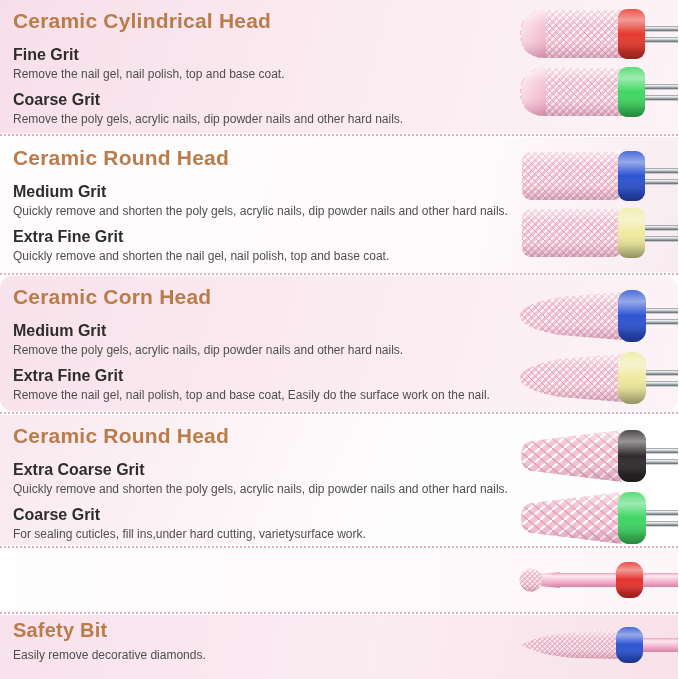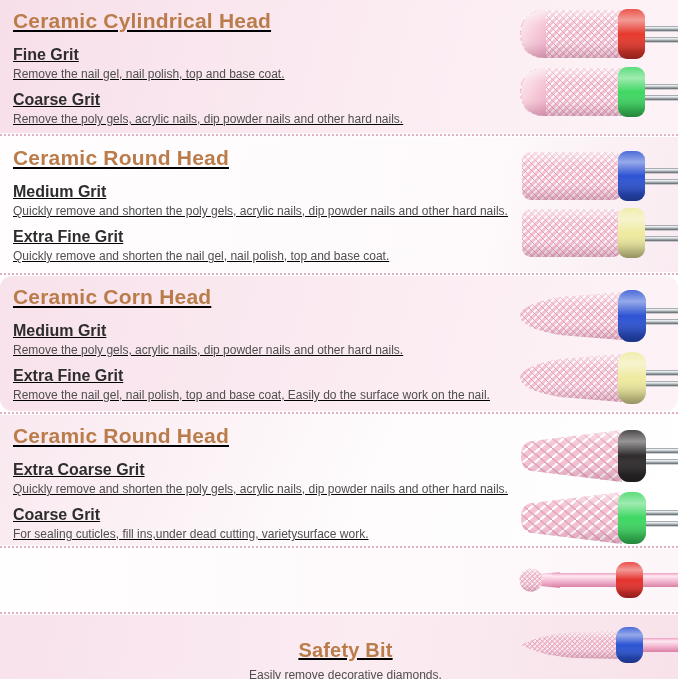--- a/index.html
+++ b/index.html
@@ -1,25 +1,25 @@
 <!DOCTYPE html>
 <html style="--heading: #b97c4a; --label: #2d2d2d; --body: #4f4f4f;"><head>
 <meta charset="utf-8">
 <style>
   html,body{margin:0;padding:0;}
   body{font-family:"Liberation Sans", sans-serif; background:#ffffff;}
-  .page{position:relative;width:678px;height:679px;overflow:hidden;background:#fff;text-decoration:underline;}
+  .page{position:relative;width:678px;height:679px;overflow:hidden;background:#fff;}
 
   .band{position:relative;width:100%;box-sizing:border-box;padding:9px 0 0 13px;}
   .band-s1{height:133px;background:linear-gradient(105deg,#f7dfe9 0%,#fbecf2 55%,#fdf3f7 100%);}
   .band-s2{height:135px;background:linear-gradient(100deg,#fffdfe 0%,#fefafb 70%,#f9ebf1 100%);}
   .band-s3{height:135px;background:linear-gradient(105deg,#f8e2eb 0%,#fbecf2 55%,#fdf3f7 100%);border-radius:12px;}
   .band-s4{height:130px;background:linear-gradient(115deg,#f9e8ef 0%,#fefcfd 55%,#ffffff 100%);}
   .band-s5{height:62px;background:linear-gradient(90deg,#fffefe 0%,#fdf6f9 100%);padding-top:8px;}
-  .band-s6{height:64px;background:linear-gradient(100deg,#f8e2ec 0%,#fbecf2 55%,#f8e2ea 100%);padding-top:24px;text-align:center;}
+  .band-s6{height:64px;background:linear-gradient(100deg,#f8e2ec 0%,#fbecf2 55%,#f8e2ea 100%);padding-top:4px;}
 
   .divider{height:4px;background:#fffdfe;position:relative;}
   .divider::after{content:"";position:absolute;left:0;right:0;top:1px;border-top:2px dotted #e0b2c3;}
 
   h2.sec-title{margin:0 0 12px 0;font-size:21px;line-height:24px;font-weight:700;
     color:var(--heading,#b97c4a);letter-spacing:0.2px;}
   .band-s5 h2.sec-title,.band-s6 h2.sec-title{margin-bottom:6px;font-size:20px;line-height:22px;}
   h3.grit{margin:2px 0 1px 0;font-size:16px;line-height:20px;font-weight:700;color:var(--label,#2d2d2d);}
   p.desc{margin:0 0 8px 0;font-size:12px;line-height:16px;color:var(--body,#4f4f4f);white-space:nowrap;}
 
@@ -165,21 +165,21 @@
     </svg>
   </section>
   <div class="divider"></div>
 
   <section class="band band-s4">
     <h2 class="sec-title">Ceramic Round Head</h2>
     <div>
       <h3 class="grit">Extra Coarse Grit</h3>
       <p class="desc">Quickly remove and shorten the poly gels, acrylic nails, dip powder nails and other hard nails.</p>
       <h3 class="grit">Coarse Grit</h3>
-      <p class="desc">For sealing cuticles, fill ins,under dead cutting, varietysurface work.</p>
+      <p class="desc">For sealing cuticles, fill ins,under hard cutting, varietysurface work.</p>
     </div>
     <svg class="bit" style="top:13px" width="162" height="56" viewBox="0 0 162 56">
       <rect x="120" y="20" width="42" height="5.5" fill="url(#rod)"></rect>
       <rect x="120" y="31" width="42" height="5.5" fill="url(#rod)"></rect>
       <path d="M106 2 L16 13 C8 14 5 20 5 28 C5 36 8 42 16 43 L106 54 Z" fill="url(#mesh2)"></path>
       <path d="M106 2 L16 13 C8 14 5 20 5 28 C5 36 8 42 16 43 L106 54 Z" fill="url(#shine)"></path>
       <rect x="102" y="2" width="28" height="52" rx="11" fill="#2f2b2c"></rect>
       <rect x="102" y="2" width="28" height="52" rx="11" fill="url(#collarShade)"></rect>
     </svg>
     <svg class="bit" style="top:75px" width="162" height="56" viewBox="0 0 162 56">

